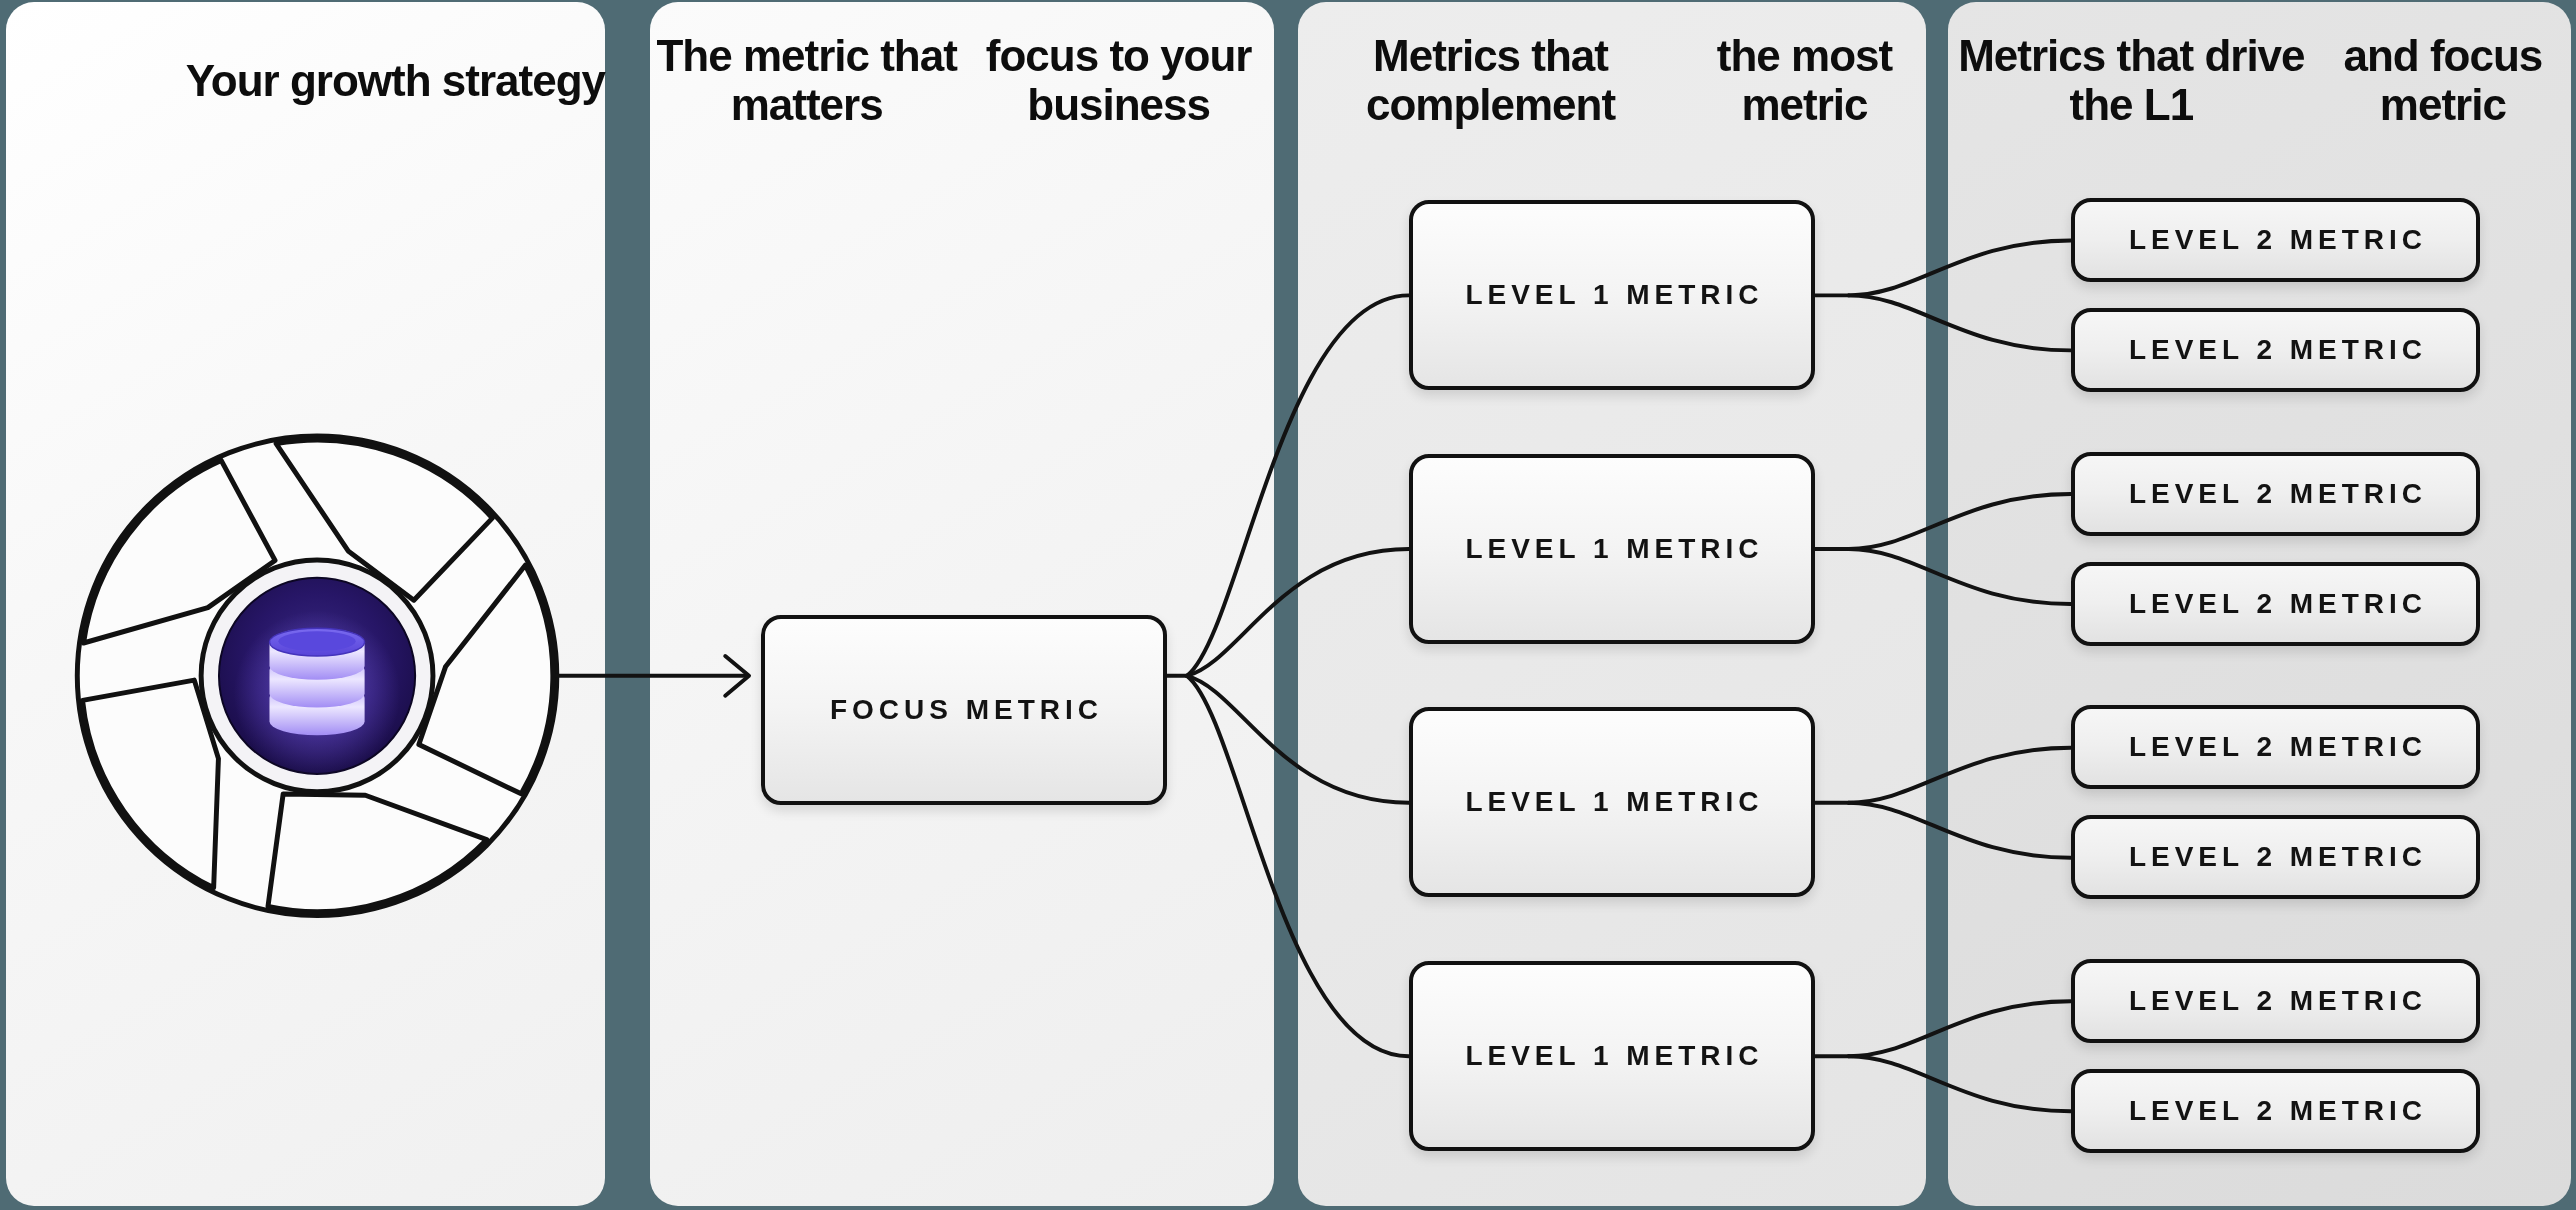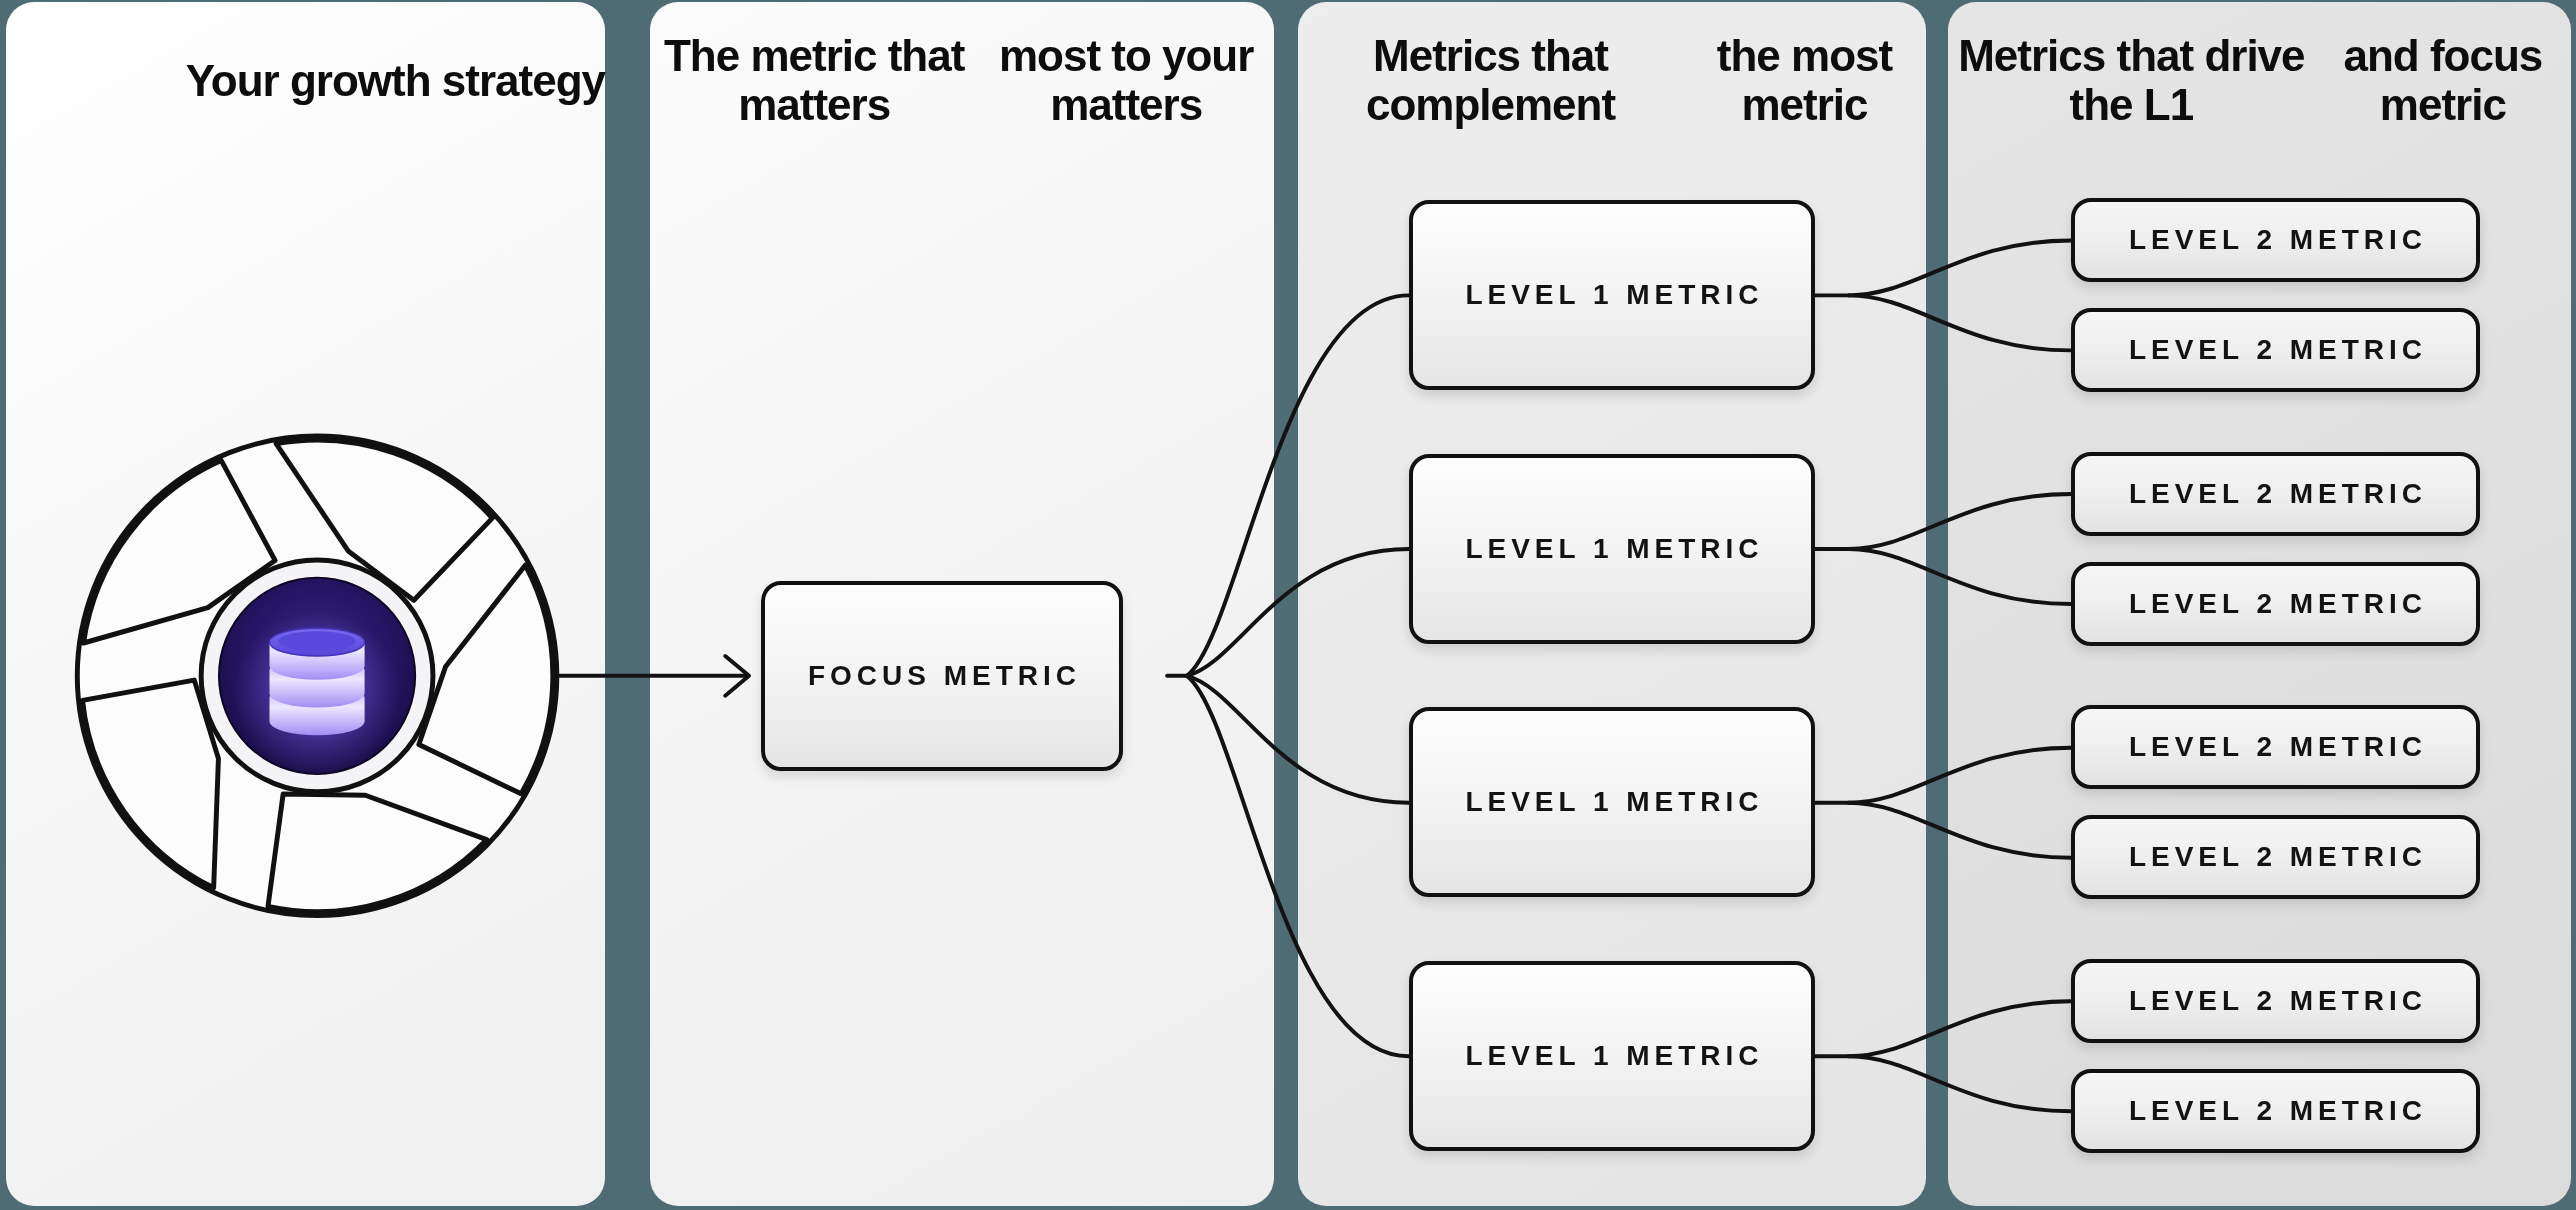--- a/index.html
+++ b/index.html
@@ -24,21 +24,21 @@
 
   
   .mbox{position:absolute;box-sizing:border-box;border:4px solid #111111;border-radius:20px;
     background:linear-gradient(180deg,#fdfdfd 0%,#f4f4f4 48%,#e5e5e5 100%);
     box-shadow:0 6px 12px rgba(0,0,0,0.12);
     display:flex;align-items:center;justify-content:center;
     font-weight:700;font-size:28px;letter-spacing:5px;text-indent:5px;color:#131313;}
   .mbox.small{border-radius:20px;
     background:linear-gradient(180deg,#f6f6f6 0%,#efefef 48%,#e2e2e2 100%);text-align:right;}
 
-  .box-focus{left:761px;top:581px;width:362px;height:190px;}
+  .box-focus{left:761px;top:615px;width:406px;height:190px;}
   .l1-0{left:1409px;top:200px;width:406px;height:190px;}
   .l1-1{left:1409px;top:454px;width:406px;height:190px;}
   .l1-2{left:1409px;top:707px;width:406px;height:190px;}
   .l1-3{left:1409px;top:961px;width:406px;height:190px;}
   .l2-0{left:2071px;top:198px;width:409px;height:84px;}
   .l2-1{left:2071px;top:308px;width:409px;height:84px;}
   .l2-2{left:2071px;top:452px;width:409px;height:84px;}
   .l2-3{left:2071px;top:562px;width:409px;height:84px;}
   .l2-4{left:2071px;top:705px;width:409px;height:84px;}
   .l2-5{left:2071px;top:815px;width:409px;height:84px;}
@@ -51,21 +51,21 @@
 <div class="canvas">
 
   <div class="panel panel-1">
     <div class="panel-title">
       <span>Your growth strategy</span>
     </div>
   </div>
   <div class="panel panel-2">
     <div class="panel-title">
       <span>The metric that matters</span>
-      <span>most to your matters</span>
+      <span>focus to your business</span>
     </div>
   </div>
   <div class="panel panel-3">
     <div class="panel-title">
       <span>Metrics that complement</span>
       <span>the most metric</span>
     </div>
   </div>
   <div class="panel panel-4">
     <div class="panel-title">

